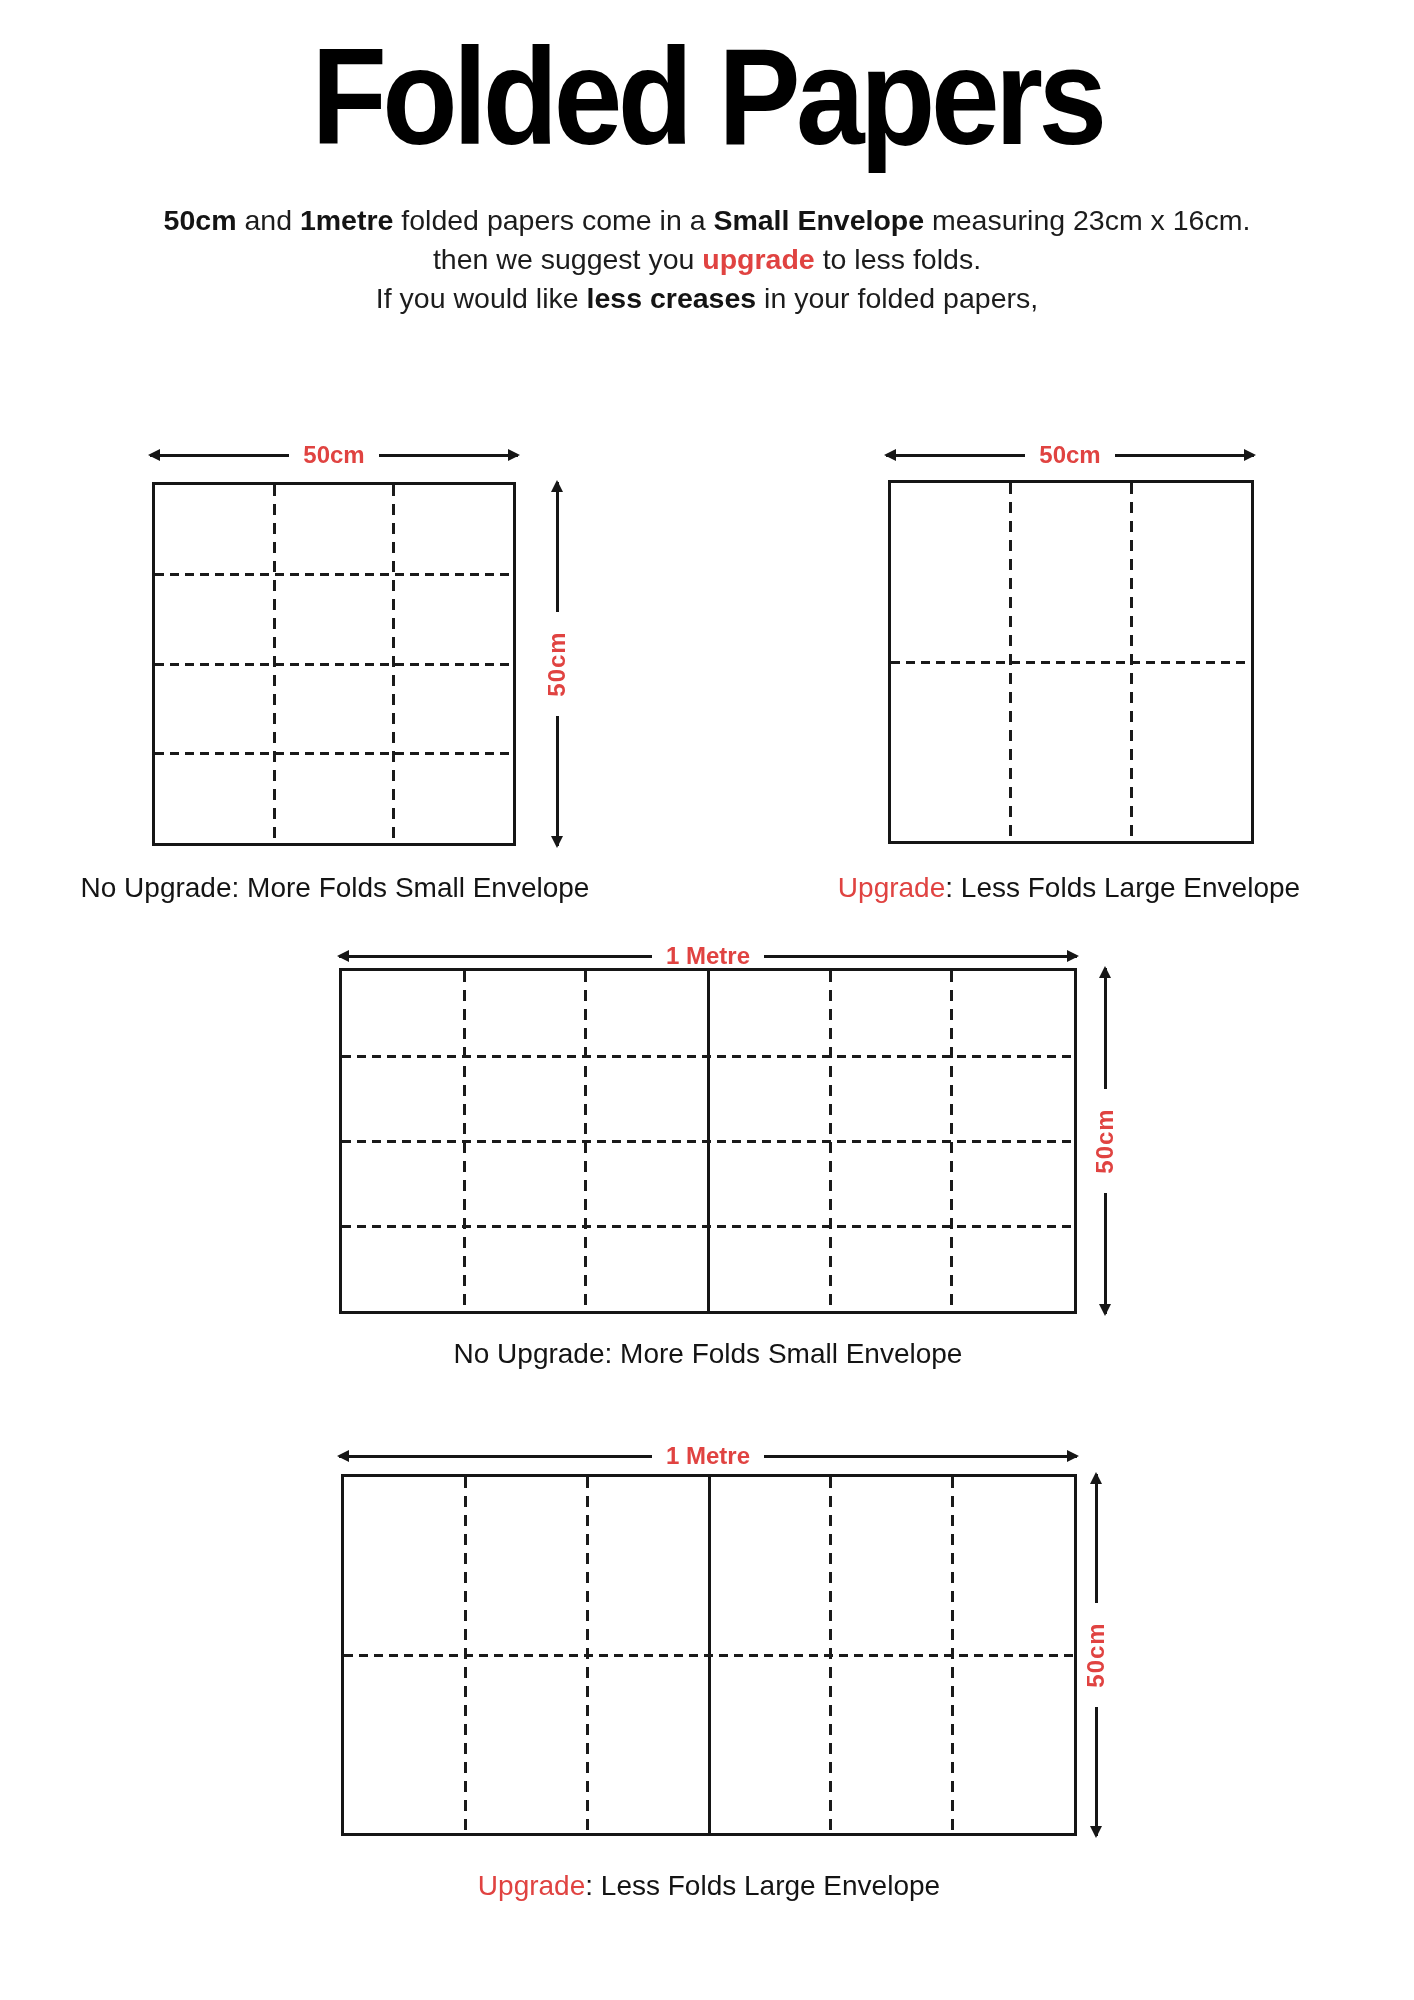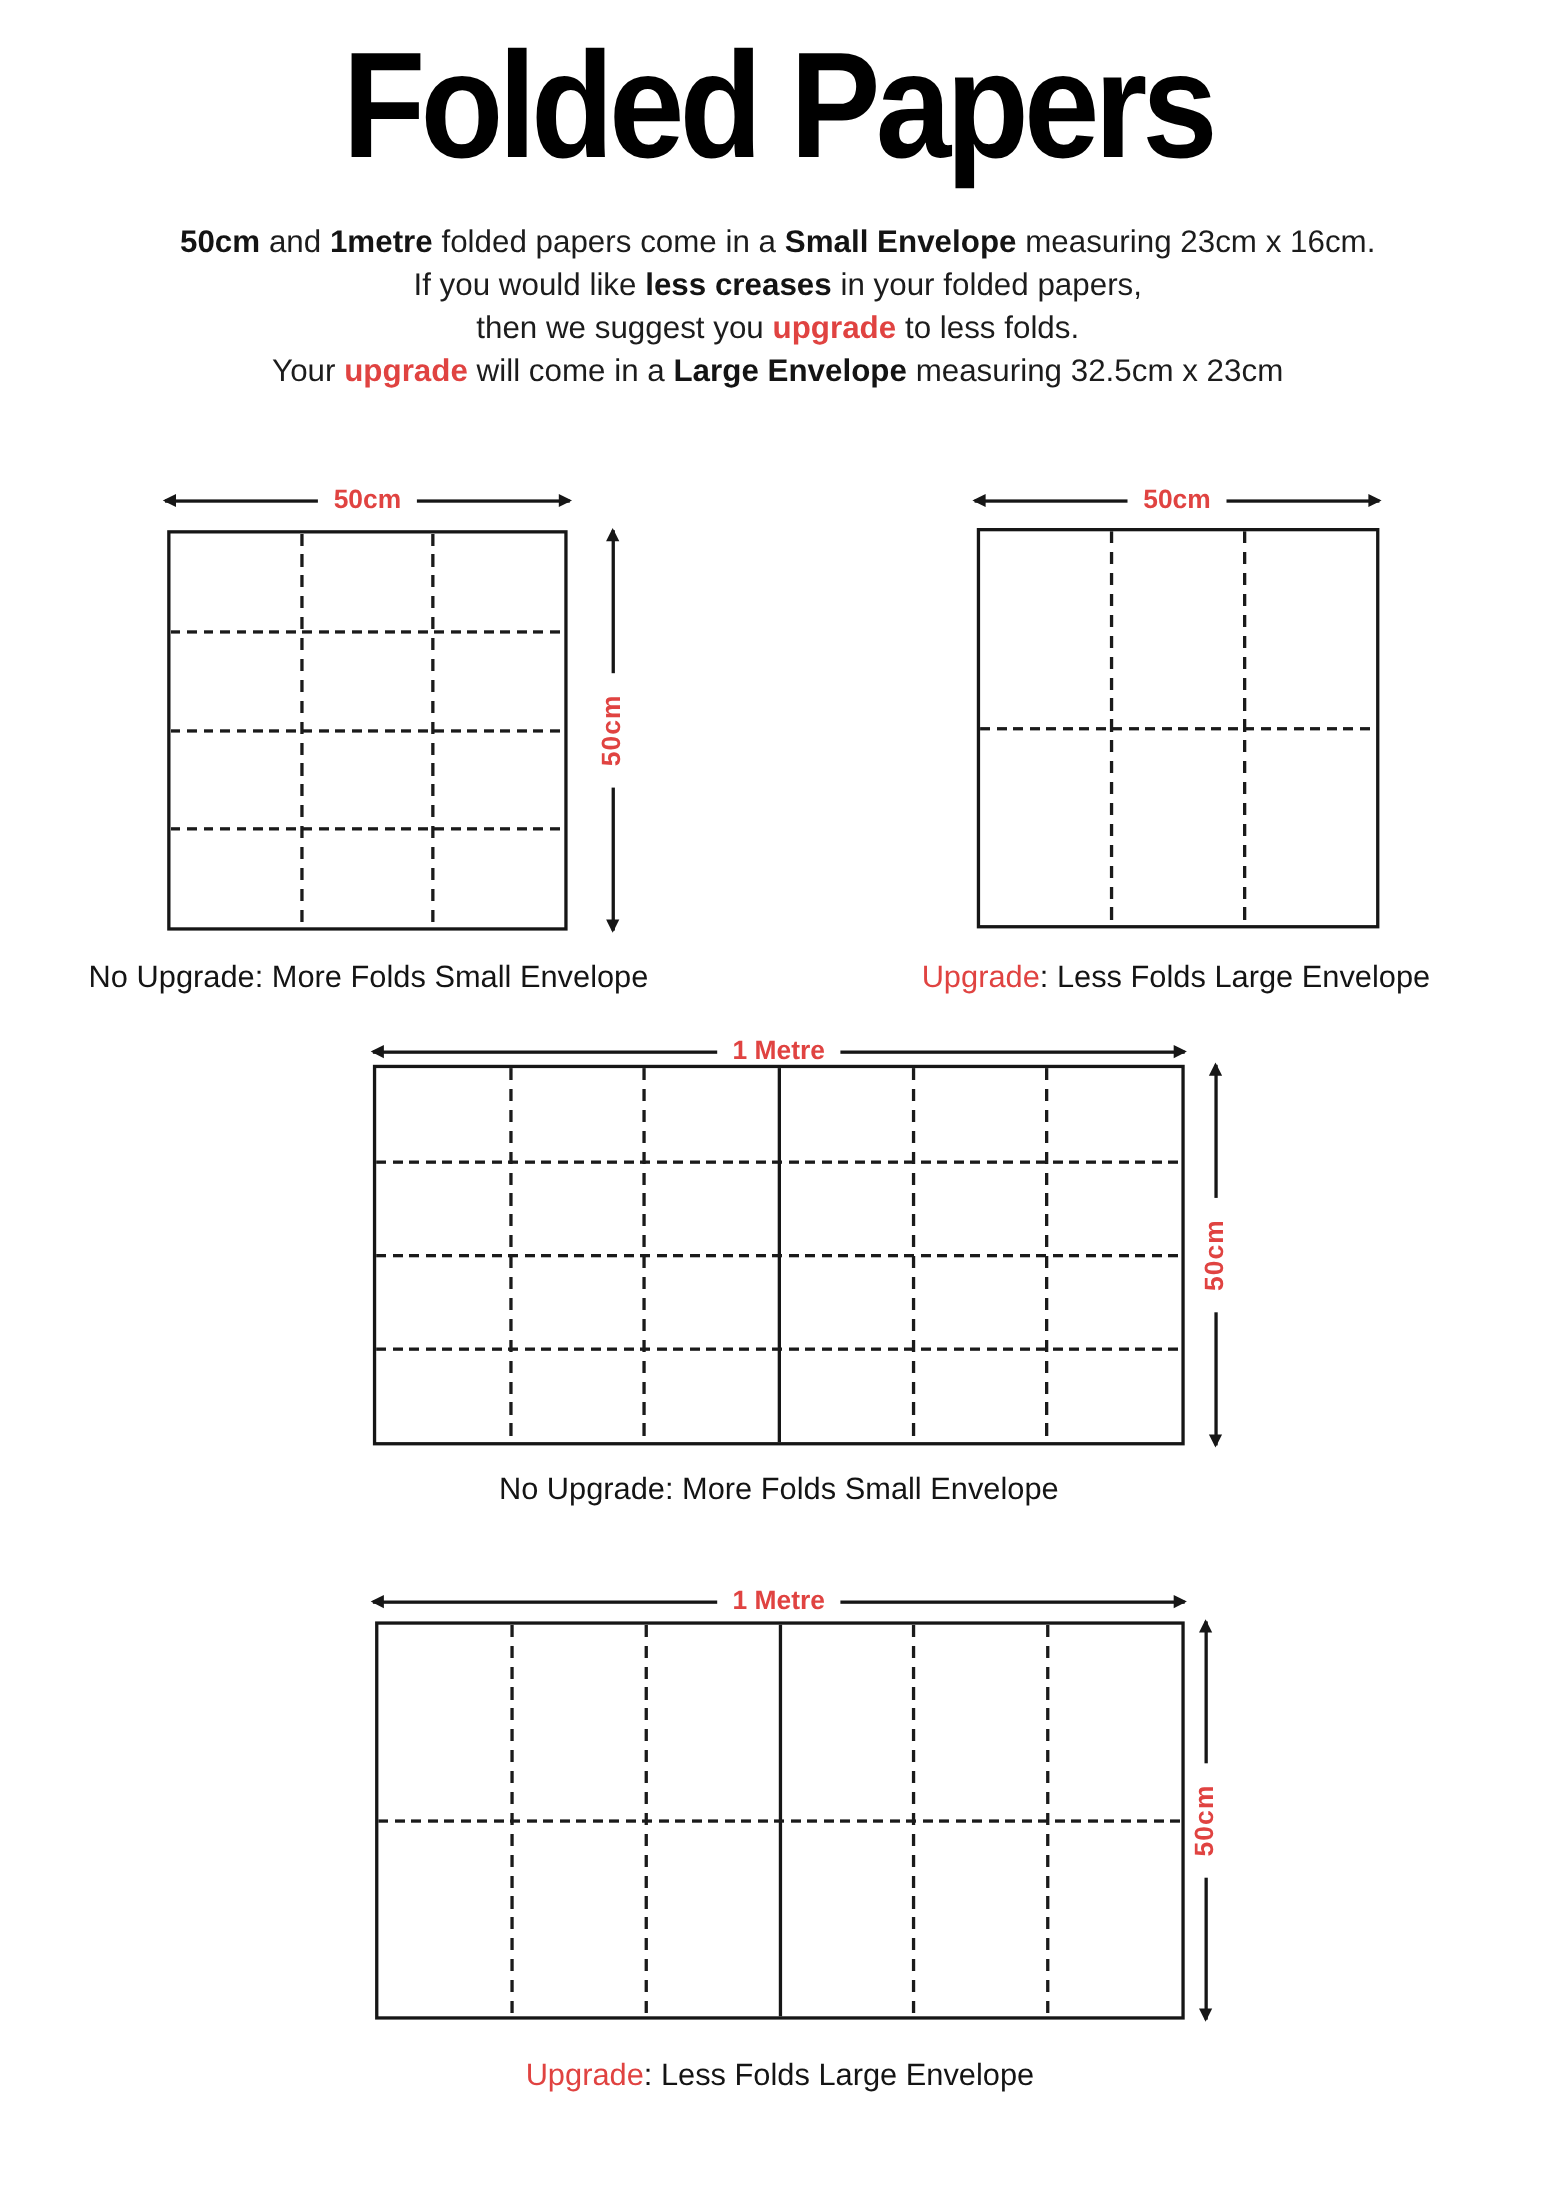--- a/index.html
+++ b/index.html
@@ -53,23 +53,22 @@
 </style>
 </head>
 <body>
 
 <div class="page">
 
   <div class="title">Folded Papers</div>
 
   <div class="intro">
     <div><span class="b">50cm</span><span> and </span><span class="b">1metre</span><span> folded papers come in a </span><span class="b">Small Envelope</span><span> measuring 23cm x 16cm.</span></div>
+    <div><span>then we suggest you </span><span class="rb">upgrade</span><span> to less folds.</span></div>
     <div><span>If you would like </span><span class="b">less creases</span><span> in your folded papers,</span></div>
-    <div><span>then we suggest you </span><span class="rb">upgrade</span><span> to less folds.</span></div>
-    <div><span>Your </span><span class="rb">upgrade</span><span> will come in a </span><span class="b">Large Envelope</span><span> measuring 32.5cm x 23cm</span></div>
   </div>
 
   
   <div class="diagram">
     <div class="h-arrow" style="left:150px;top:441px;width:368px;">
       <span class="hline l"></span>
       <span class="hlabel">50cm</span>
       <span class="hline r"></span>
     </div>
     <div class="paper" style="left:152px;top:482px;width:364px;height:364px;">

